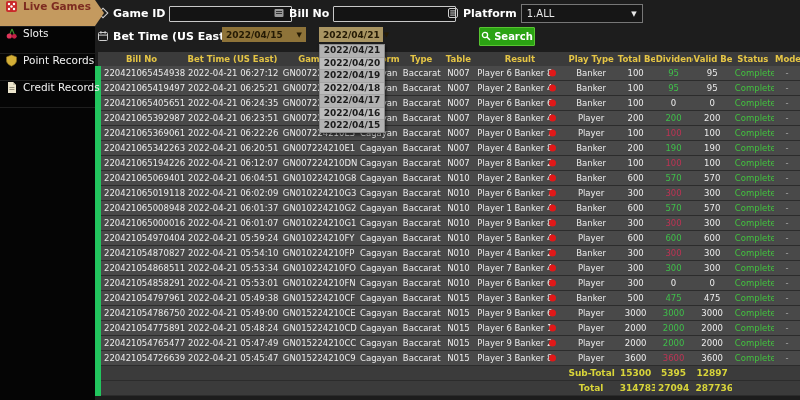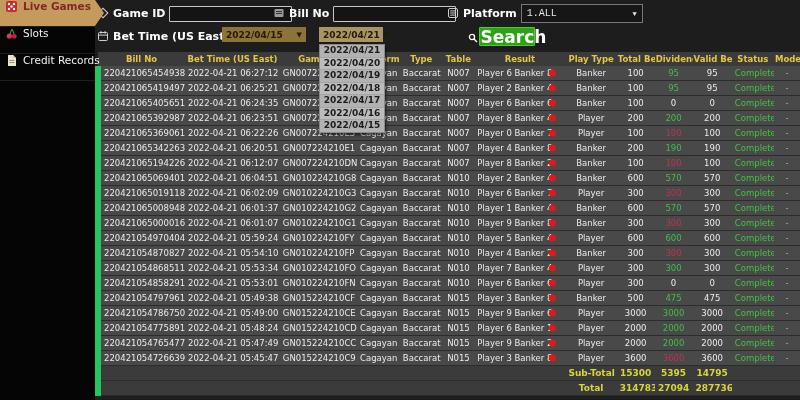--- a/index.html
+++ b/index.html
@@ -29,30 +29,30 @@
   .trow1{top:4px;height:20px;}
   .trow2{top:27px;height:19px;}
   .pos{position:absolute;top:0;display:flex;align-items:center;gap:4px;}
   .txt-input{
     background:#141414;border:1px solid #c8c8c8;height:14px;width:115px;
     color:#eee;font-size:10px;padding:0 3px;border-radius:1px;
   }
   .select-dark{
     background:#161616;border:1px solid #777;height:17px;width:110px;color:#e8e8e8;
     font-size:10px;display:flex;align-items:center;justify-content:space-between;
-    padding:0 5px;cursor:pointer;font-family:Liberation Mono, monospace;
+    padding:0 5px;cursor:pointer;
   }
   .date-box{
     background:#8e7339;color:#241a04;font-size:9px;font-weight:bold;height:15px;
     display:flex;align-items:center;justify-content:space-between;padding:0 4px;cursor:pointer;
   }
   .caret{font-size:7px;margin-left:4px;}
   .search-btn{
     position:absolute;left:384px;top:0;width:54px;height:17px;
-    background:#2ba313;border:1px solid #58c531;color:#fff;font-size:17px;font-weight:bold;
+    background:#2ba313;border:1px solid #58c531;color:#fff;font-size:10px;font-weight:bold;
     display:flex;align-items:center;justify-content:center;gap:3px;cursor:pointer;border-radius:1px;
   }
   
   .dd-list{
     position:absolute;left:224px;top:44px;width:64px;background:#bcbcbc;z-index:9;
     border:1px solid #8a8a8a;box-shadow:1px 2px 3px rgba(0,0,0,.6);
   }
   .dd-opt{
     font-size:9px;color:#1c1c1c;text-align:center;height:11.5px;line-height:11.5px;
     border-bottom:1px solid #a5a5a5;cursor:pointer;font-weight:bold;
@@ -101,20 +101,28 @@
   </div>
   <div class="side-item">
     <span>
       <svg width="13" height="13" viewBox="0 0 13 13">
           <path d="M7 2 L4.5 8 M7 2 L9.5 8" stroke="#3d8b2f" stroke-width="1.2" fill="none"></path>
           <circle cx="4.3" cy="9" r="2.6" fill="#e0355a"></circle>
           <circle cx="9.3" cy="9.3" r="2.4" fill="#c42046"></circle>
         </svg>
     </span>
     <span>Slots</span>
+  </div>
+  <div class="side-item">
+    <span>
+      <svg width="13" height="13" viewBox="0 0 13 13">
+          <path d="M6.5 1 L11.5 3 V7 C11.5 10 6.5 12.2 6.5 12.2 C6.5 12.2 1.5 10 1.5 7 V3 Z" fill="#d4af37" stroke="#8a6d1d" stroke-width="0.6"></path>
+        </svg>
+    </span>
+    <span>Point Records</span>
   </div>
   <div class="side-item">
     <span>
       <svg width="13" height="13" viewBox="0 0 13 13">
           <path d="M3 1 H8 L11 4 V12 H3 Z" fill="#ece5cd" stroke="#9a9residents37a" stroke-width="0"></path>
           <path d="M8 1 L8 4 L11 4" fill="#c9c2a8"></path>
           <rect x="4.4" y="6" width="5" height="0.9" fill="#8f8a76"></rect>
           <rect x="4.4" y="8" width="5" height="0.9" fill="#8f8a76"></rect>
         </svg>
     </span>
@@ -538,21 +546,21 @@
           <td class="status ctr">Complete</td>
           <td class="mode ctr">-</td>
         </tr>
       </tbody>
     <tfoot>
         <tr class="summary">
           <td colspan="7"></td>
           <td class="ctr">Sub-Total</td>
           <td class="ctr">15300</td>
           <td class="ctr">5395</td>
-          <td class="ctr">14795</td>
+          <td class="ctr">12897</td>
           <td></td>
           <td></td>
         </tr>
         <tr class="summary">
           <td colspan="7"></td>
           <td class="ctr">Total</td>
           <td class="ctr">314783</td>
           <td class="ctr">27094</td>
           <td class="ctr">287736</td>
           <td></td>

